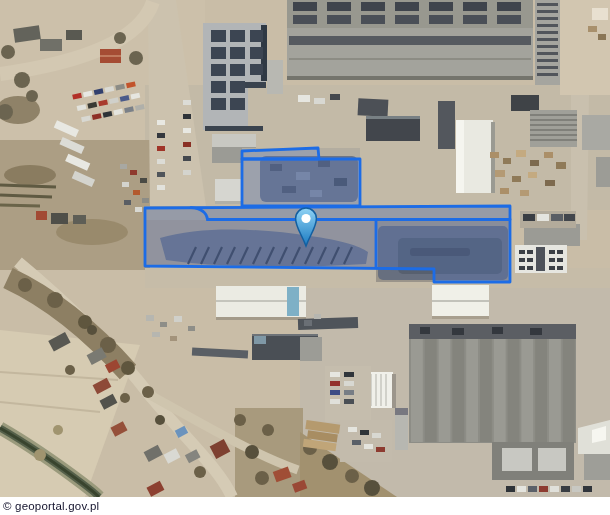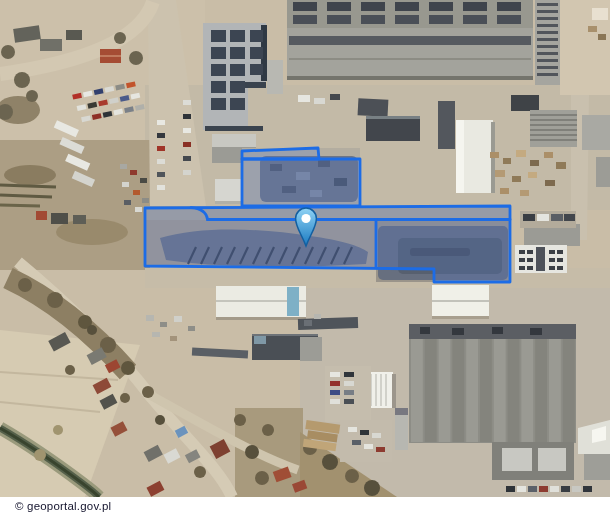--- a/index.html
+++ b/index.html
@@ -1,21 +1,21 @@
 <!DOCTYPE html>
 <html style="--ovl-stroke: #1c6ce6; --ovl-fill: rgba(77,118,214,0.22); --pin-top: #8fd2f4; --pin-bottom: #1a7ac1; --pin-outline: #135fa0; --pin-dot: #ffffff;"><head>
 <meta charset="utf-8">
 <style>
   html,body{margin:0;padding:0;background:#eee;}
   .screen{position:relative;width:610px;height:515px;overflow:hidden;background:#c9bda7;
           font-family:"Liberation Sans", sans-serif;}
   .map-svg{display:block;width:610px;height:497px;}
   .attribution-bar{position:absolute;left:0;bottom:0;width:610px;height:18px;background:#ffffff;
                    display:flex;align-items:center;}
-  .attribution-text{font-size:11.5px;color:#14142d;padding-left:15px;letter-spacing:.2px;}
+  .attribution-text{font-size:11.5px;color:#14142d;padding-left:3px;letter-spacing:.2px;}
   .ovl{fill:var(--ovl-fill);stroke:var(--ovl-stroke);stroke-width:2.8;stroke-linejoin:round;}
   .ovl-line{fill:none;stroke:var(--ovl-stroke);stroke-width:2.8;stroke-linecap:round;}
   .pin-body{fill:url(#pinGrad);stroke:var(--pin-outline);stroke-width:1.5;}
   .pin-dot{fill:var(--pin-dot);}
   #stopTop{stop-color:var(--pin-top);}
   #stopBot{stop-color:var(--pin-bottom);}
 </style>
 </head>
 <body>
 

